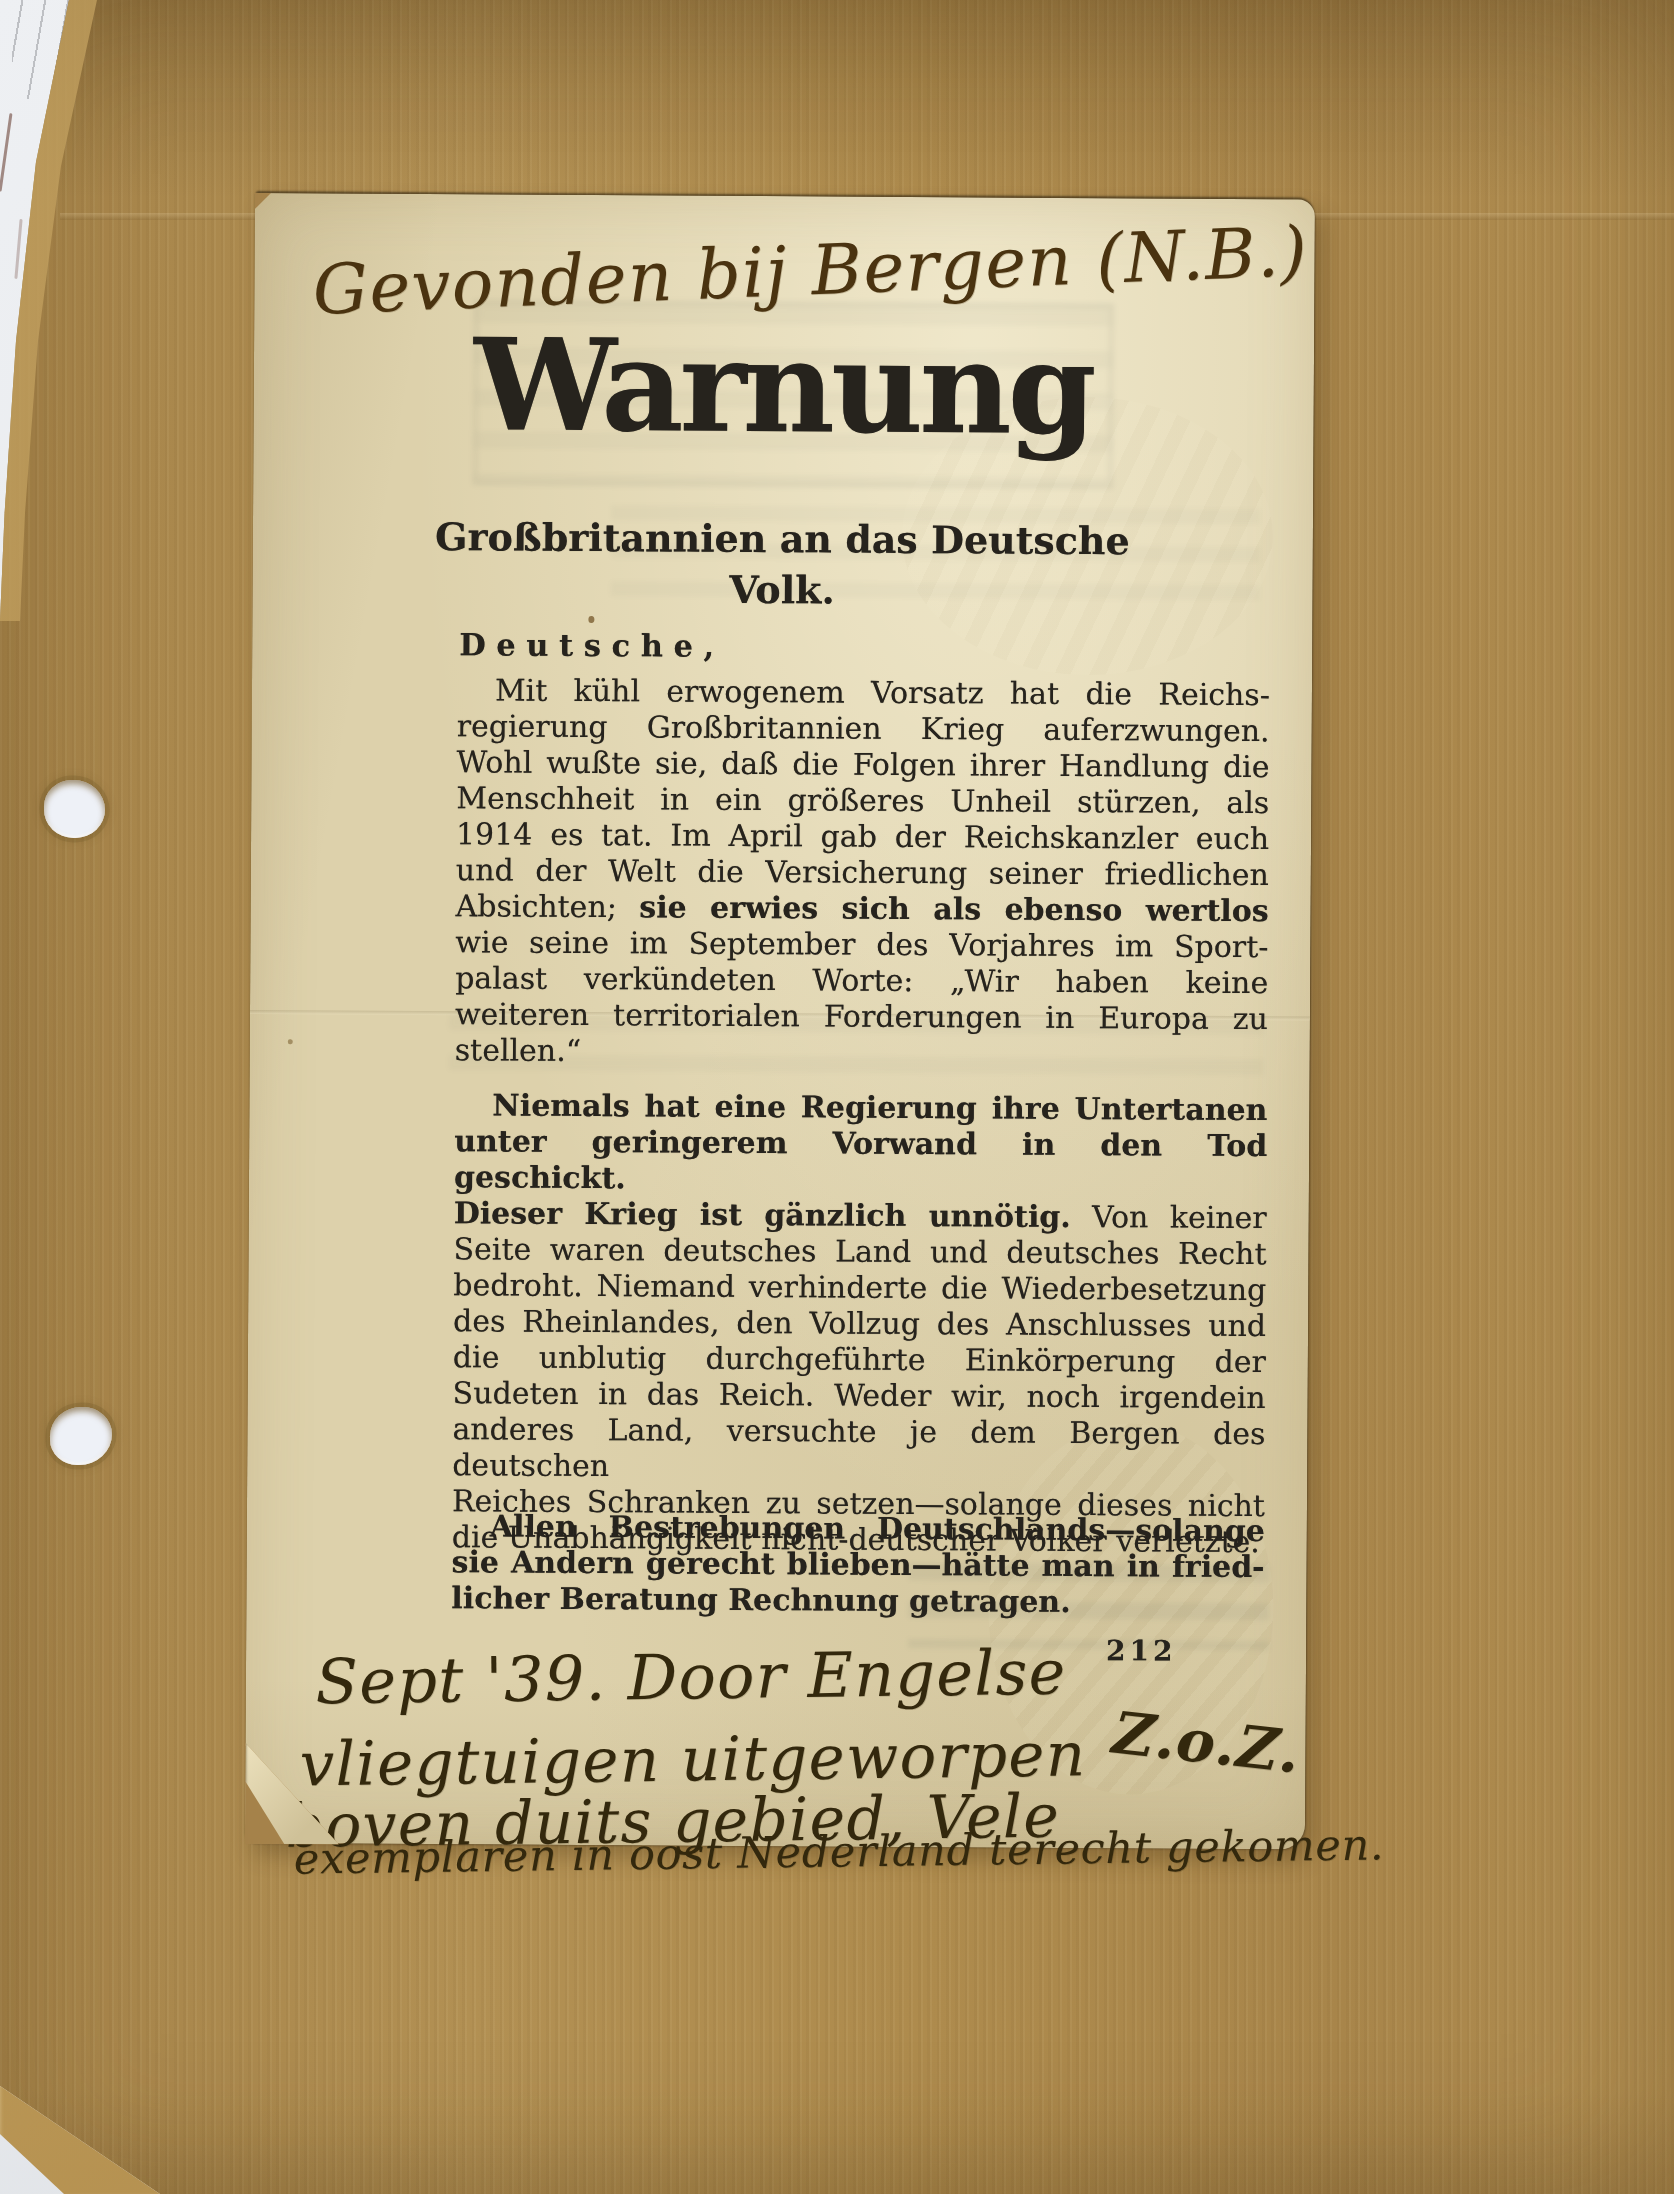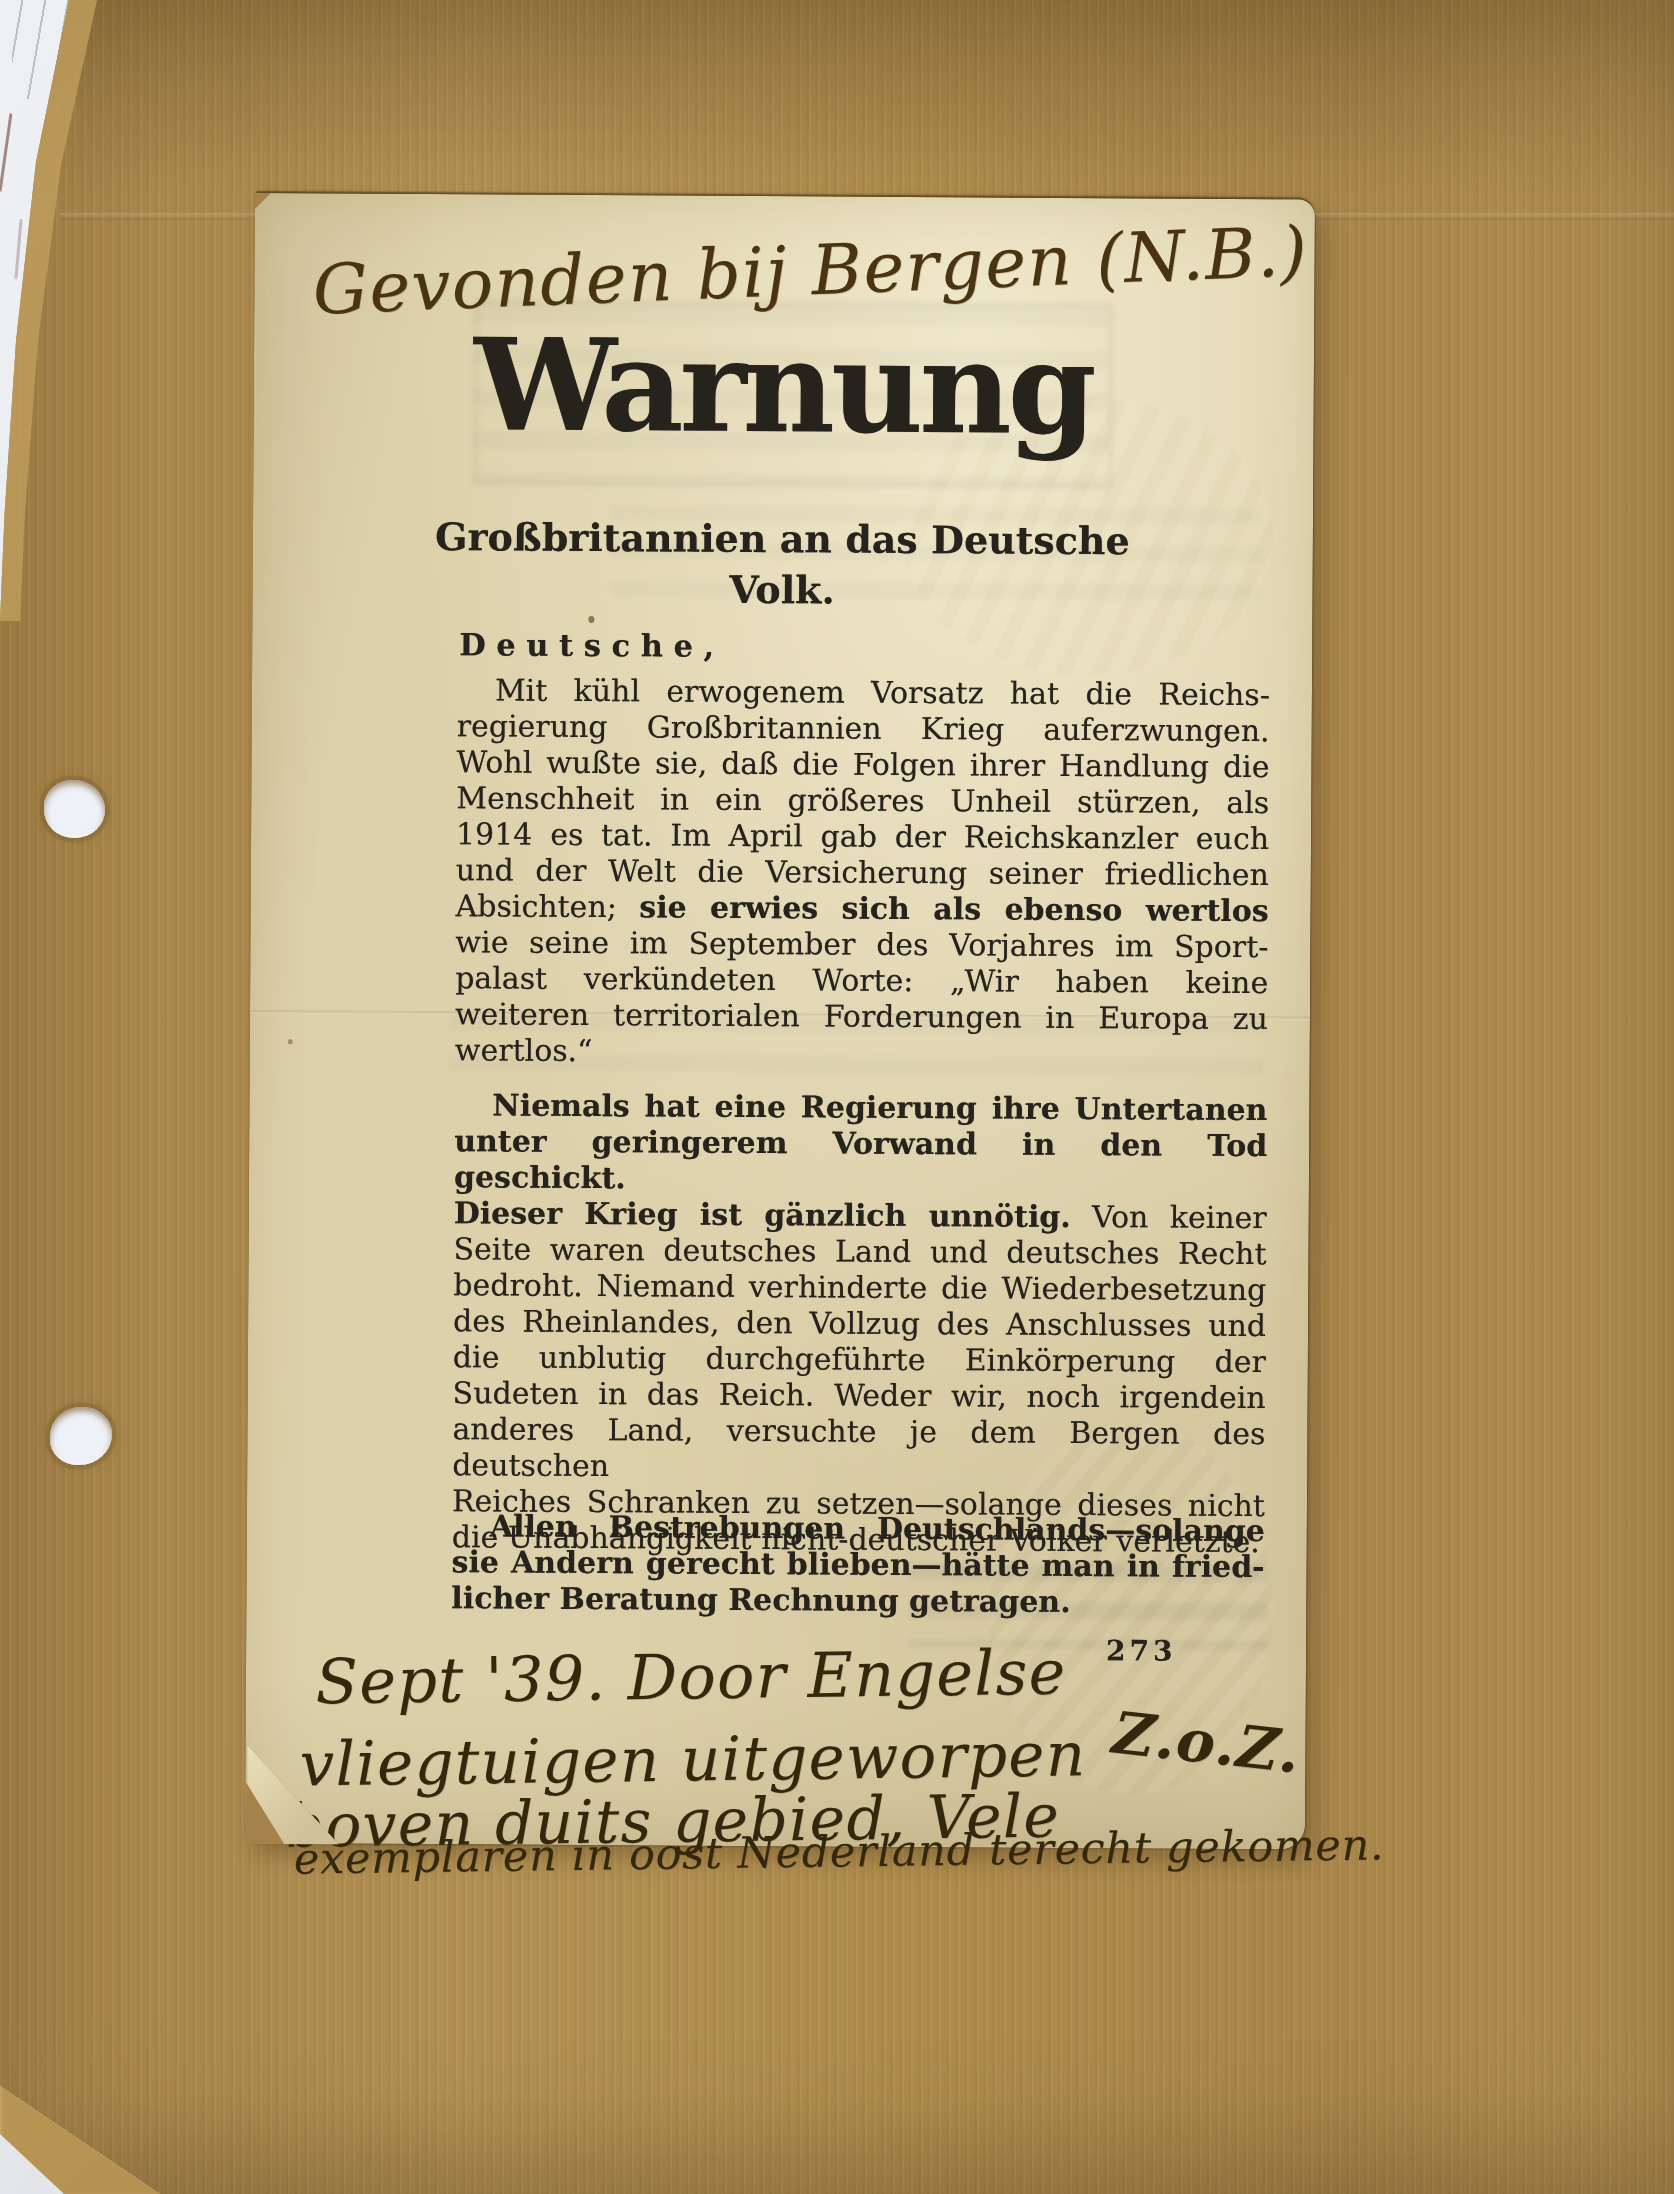--- a/index.html
+++ b/index.html
@@ -160,42 +160,42 @@
         <div class="pline first"><span>Mit kühl erwogenem Vorsatz hat die Reichs-</span></div>
         <div class="pline"><span>regierung Großbritannien Krieg auferzwungen.</span></div>
         <div class="pline"><span>Wohl wußte sie, daß die Folgen ihrer Handlung die</span></div>
         <div class="pline"><span>Menschheit in ein größeres Unheil stürzen, als</span></div>
         <div class="pline"><span>1914 es tat.  Im April gab der Reichskanzler euch</span></div>
         <div class="pline"><span>und der Welt die Versicherung seiner friedlichen</span></div>
         <div class="pline"><span>Absichten; </span><span class="b">sie erwies sich als ebenso wertlos</span></div>
         <div class="pline"><span>wie seine im September des Vorjahres im Sport-</span></div>
         <div class="pline"><span>palast verkündeten Worte:  „Wir haben keine</span></div>
         <div class="pline"><span>weiteren territorialen Forderungen in Europa zu</span></div>
-        <div class="pline last"><span>wertlos.“</span></div>
+        <div class="pline last"><span>stellen.“</span></div>
       </div>
     <div class="print para p2">
         <div class="pline first"><span class="b">Niemals hat eine Regierung ihre Untertanen</span></div>
         <div class="pline"><span class="b">unter geringerem Vorwand in den Tod geschickt.</span></div>
         <div class="pline"><span class="b">Dieser Krieg ist gänzlich unnötig.</span><span>  Von keiner</span></div>
         <div class="pline"><span>Seite waren deutsches Land und deutsches Recht</span></div>
         <div class="pline"><span>bedroht.  Niemand verhinderte die Wiederbesetzung</span></div>
         <div class="pline"><span>des Rheinlandes, den Vollzug des Anschlusses und</span></div>
         <div class="pline"><span>die unblutig durchgeführte Einkörperung der</span></div>
         <div class="pline"><span>Sudeten in das Reich.  Weder wir, noch irgendein</span></div>
         <div class="pline"><span>anderes Land, versuchte je dem Bergen des deutschen</span></div>
         <div class="pline"><span>Reiches Schranken zu setzen—solange dieses nicht</span></div>
         <div class="pline last"><span>die Unabhängigkeit nicht-deutscher Völker verletzte.</span></div>
       </div>
     <div class="print para p3">
         <div class="pline first"><span class="b">Allen  Bestrebungen  Deutschlands—solange</span></div>
         <div class="pline"><span class="b">sie Andern gerecht blieben—hätte man in fried-</span></div>
         <div class="pline last"><span class="b">licher Beratung Rechnung getragen.</span></div>
       </div>
 
-    <div class="print pagenum">273</div>
+    <div class="print pagenum">212</div>
 
     <div class="hw-bottom">
       <div class="hand hl1">Sept '39. Door Engelse</div>
       <div class="hand hl2">vliegtuigen uitgeworpen</div>
       <div class="hand hl3">boven duits gebied, Vele</div>
       <div class="hand hl4">exemplaren in oost Nederland terecht gekomen.</div>
       <div class="hand zoz">Z.o.Z.</div>
     </div>
 
     <div class="nick-tl"></div>

